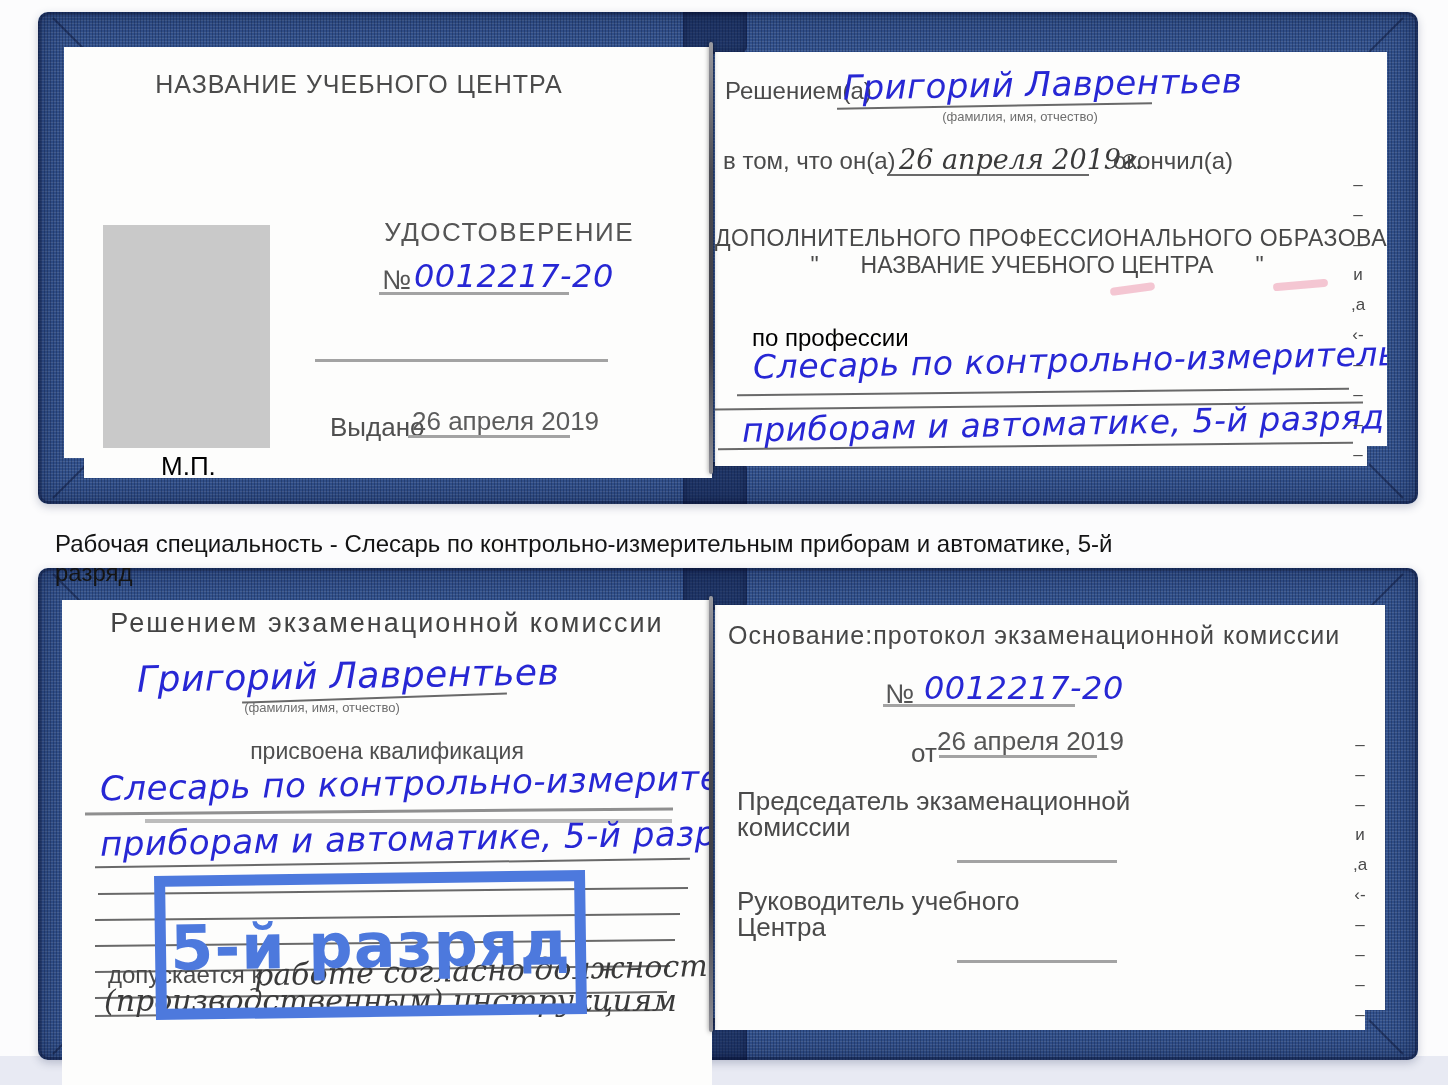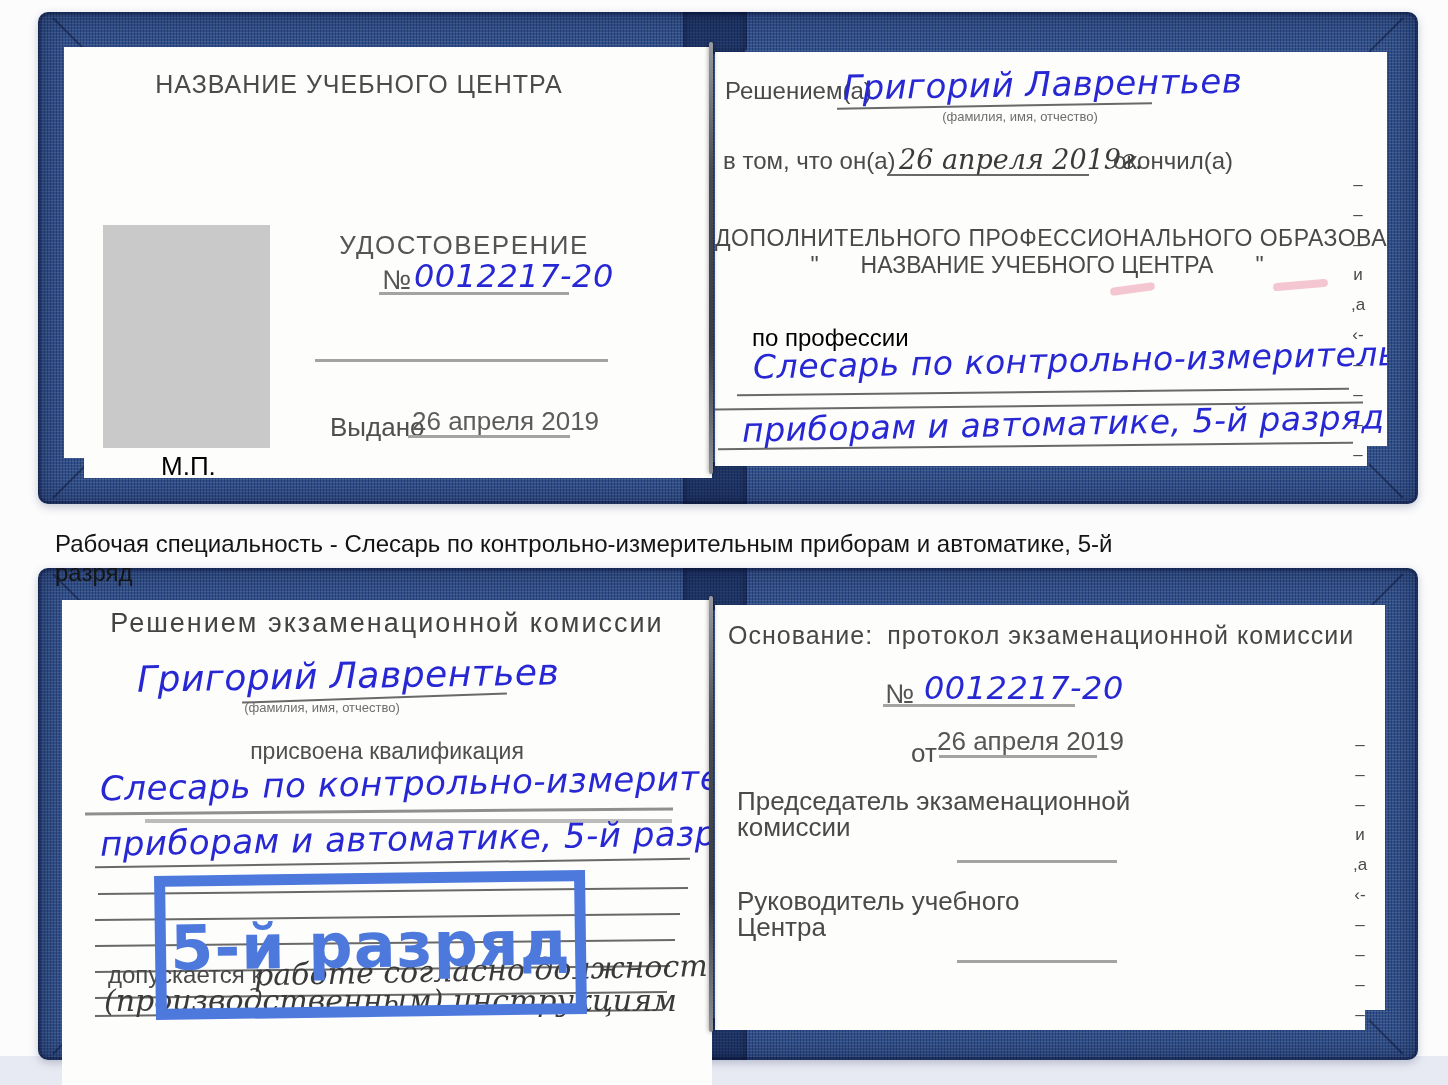--- a/index.html
+++ b/index.html
@@ -56,21 +56,21 @@
     <div class="tab" style="left:645px;top:0;border-radius:0 0 8px 8px;"></div>
     <div class="tab" style="left:645px;top:450px;border-radius:8px 8px 0 0;"></div>
     <div class="mitre" style="left:8px;top:22px;transform:rotate(45deg);"></div>
     <div class="mitre" style="left:1324px;top:22px;transform:rotate(-45deg);"></div>
     <div class="mitre" style="left:8px;top:468px;transform:rotate(-45deg);"></div>
     <div class="mitre" style="left:1324px;top:468px;transform:rotate(45deg);"></div>
 
     <div class="page cut-bl" style="left:26px;top:35px;width:648px;height:431px;">
       <div class="lbl ctr" style="left:0;top:23px;width:590px;font-size:25px;letter-spacing:1px;color:#4b4b4b;">НАЗВАНИЕ УЧЕБНОГО ЦЕНТРА</div>
       <div class="photo" style="left:39px;top:178px;width:167px;height:223px;"></div>
-      <div class="lbl ctr" style="left:230px;top:183px;width:340px;font-size:26px;letter-spacing:1.5px;color:#555;">УДОСТОВЕРЕНИЕ</div>
+      <div class="lbl ctr" style="left:230px;top:170px;width:340px;font-size:26px;letter-spacing:1.5px;color:#555;text-align:right;">УДОСТОВЕРЕНИЕ</div>
       <div class="lbl" style="left:318px;top:218px;font-size:27px;color:#555;">№</div>
       <div class="hand" style="left:350px;top:210px;font-size:32px;">0012217-20</div>
       <div class="uline" style="left:315px;top:245px;width:190px;height:3px;"></div>
       <div class="uline" style="left:251px;top:312px;width:293px;height:3px;"></div>
       <div class="lbl" style="left:266px;top:365px;font-size:26px;color:#4f4f4f;">Выдано</div>
       <div class="lbl" style="left:348px;top:359px;font-size:26px;color:#5c5c5c;">26 апреля 2019</div>
       <div class="uline" style="left:344px;top:388px;width:162px;height:3px;"></div>
       <div class="lbl" style="left:97px;top:404px;font-size:26px;color:#000000;">М.П.</div>
     </div>
 
@@ -148,21 +148,21 @@
       <div class="lbl" style="left:46px;top:361px;font-size:24px;color:#484848;">допускается к</div>
       <div class="filled" style="left:192px;top:352px;font-size:30px;transform:rotate(-1.2deg);">работе согласно должностным</div>
       <div class="filled" style="left:42px;top:383px;font-size:30px;">(производственным) инструкциям</div>
 
       <div class="stampbox" style="left:93px;top:273px;width:409px;height:122px;transform:rotate(-.8deg);">
         <div class="stamptxt">5-й разряд</div>
       </div>
     </div>
 
     <div class="page cut-br" style="left:677px;top:37px;width:670px;height:425px;">
-      <div class="lbl" style="left:13px;top:16px;font-size:25px;letter-spacing:1px;color:#474747;"><span>Основание:</span><span style="margin-left:14px;">протокол экзаменационной комиссии</span></div>
+      <div class="lbl" style="left:13px;top:16px;font-size:25px;letter-spacing:1px;color:#474747;"><span>Основание:</span><span style="margin-left:0;">протокол экзаменационной комиссии</span></div>
       <div class="lbl" style="left:170px;top:74px;font-size:27px;color:#555;">№</div>
       <div class="hand" style="left:209px;top:64px;font-size:32px;">0012217-20</div>
       <div class="uline" style="left:168px;top:99px;width:192px;height:3px;"></div>
       <div class="lbl" style="left:196px;top:133px;font-size:26px;color:#4f4f4f;">от</div>
       <div class="lbl" style="left:222px;top:121px;font-size:26px;color:#565656;">26 апреля 2019</div>
       <div class="uline" style="left:224px;top:150px;width:158px;height:3px;"></div>
 
       <div class="lbl" style="left:22px;top:181px;font-size:26px;color:#4a4a4a;">Председатель экзаменационной</div>
       <div class="lbl" style="left:22px;top:207px;font-size:26px;color:#4a4a4a;text-align:center;">комиссии</div>
       <div class="uline" style="left:242px;top:255px;width:160px;height:3px;"></div>

